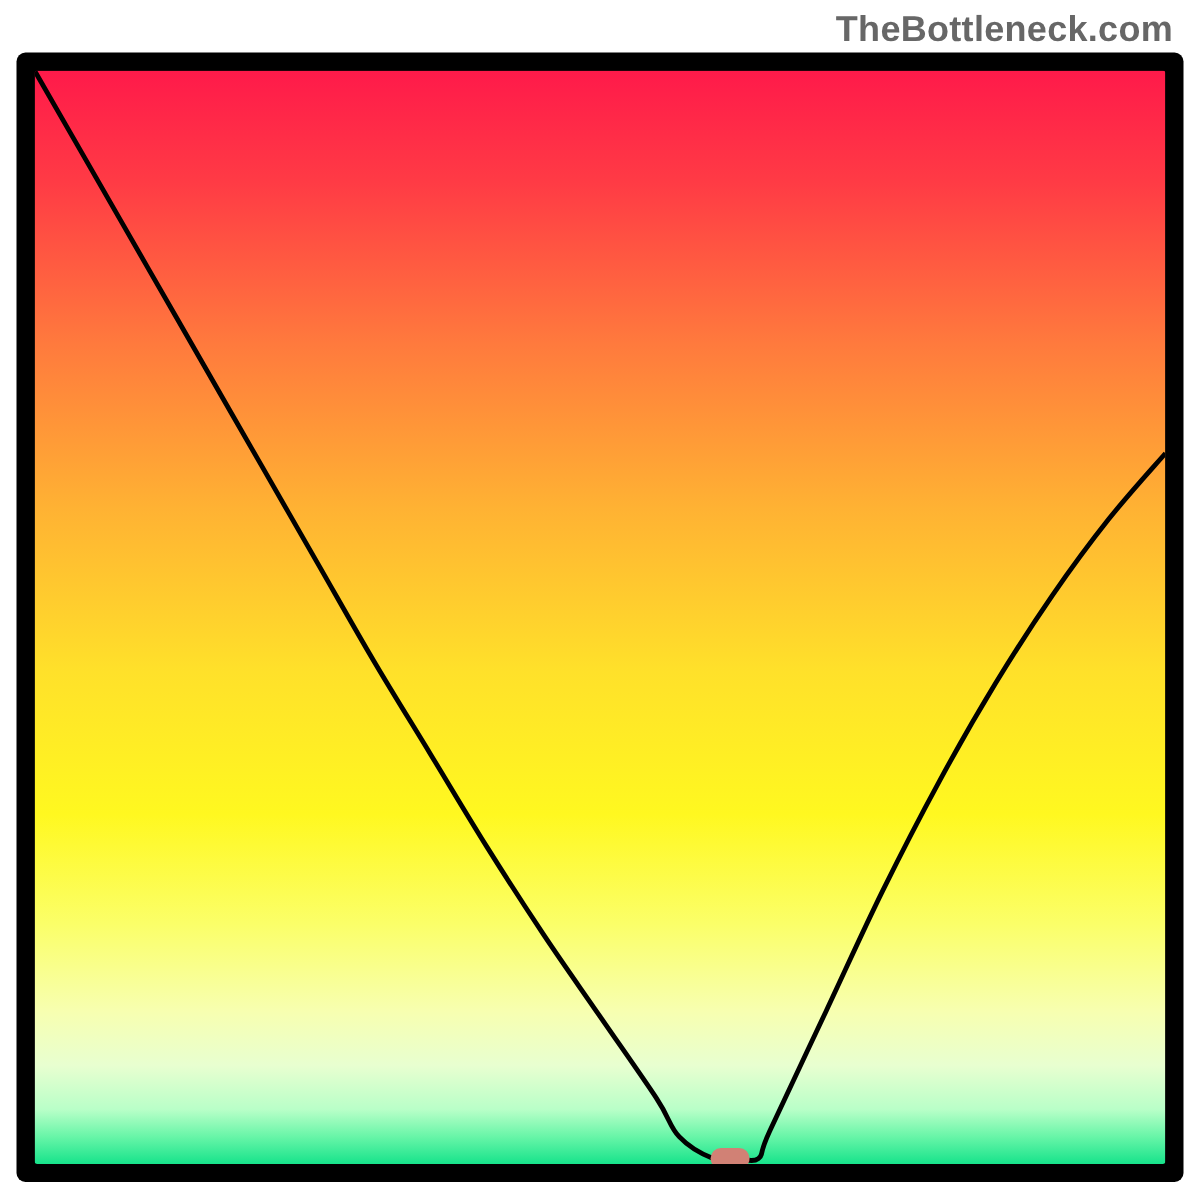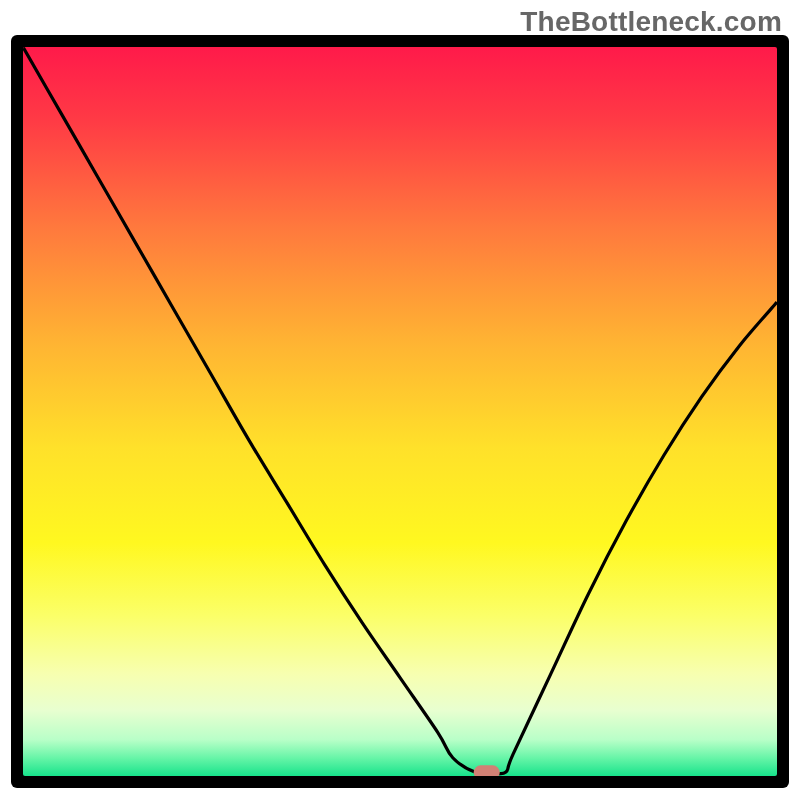--- a/index.html
+++ b/index.html
@@ -8,21 +8,21 @@
     background: #ffffff;
     width: 800px;
     height: 800px;
     overflow: hidden;
     font-family: Arial, Helvetica, sans-serif;
   }
   .attribution {
     position: absolute;
     top: 6px;
     right: 18px;
-    font-size: 28px;
+    font-size: 24px;
     font-weight: 600;
     color: #676767;
     letter-spacing: 0.2px;
   }
   .frame {
     position: absolute;
     top: 35px;
     left: 11px;
     width: 778px;
     height: 753px;

